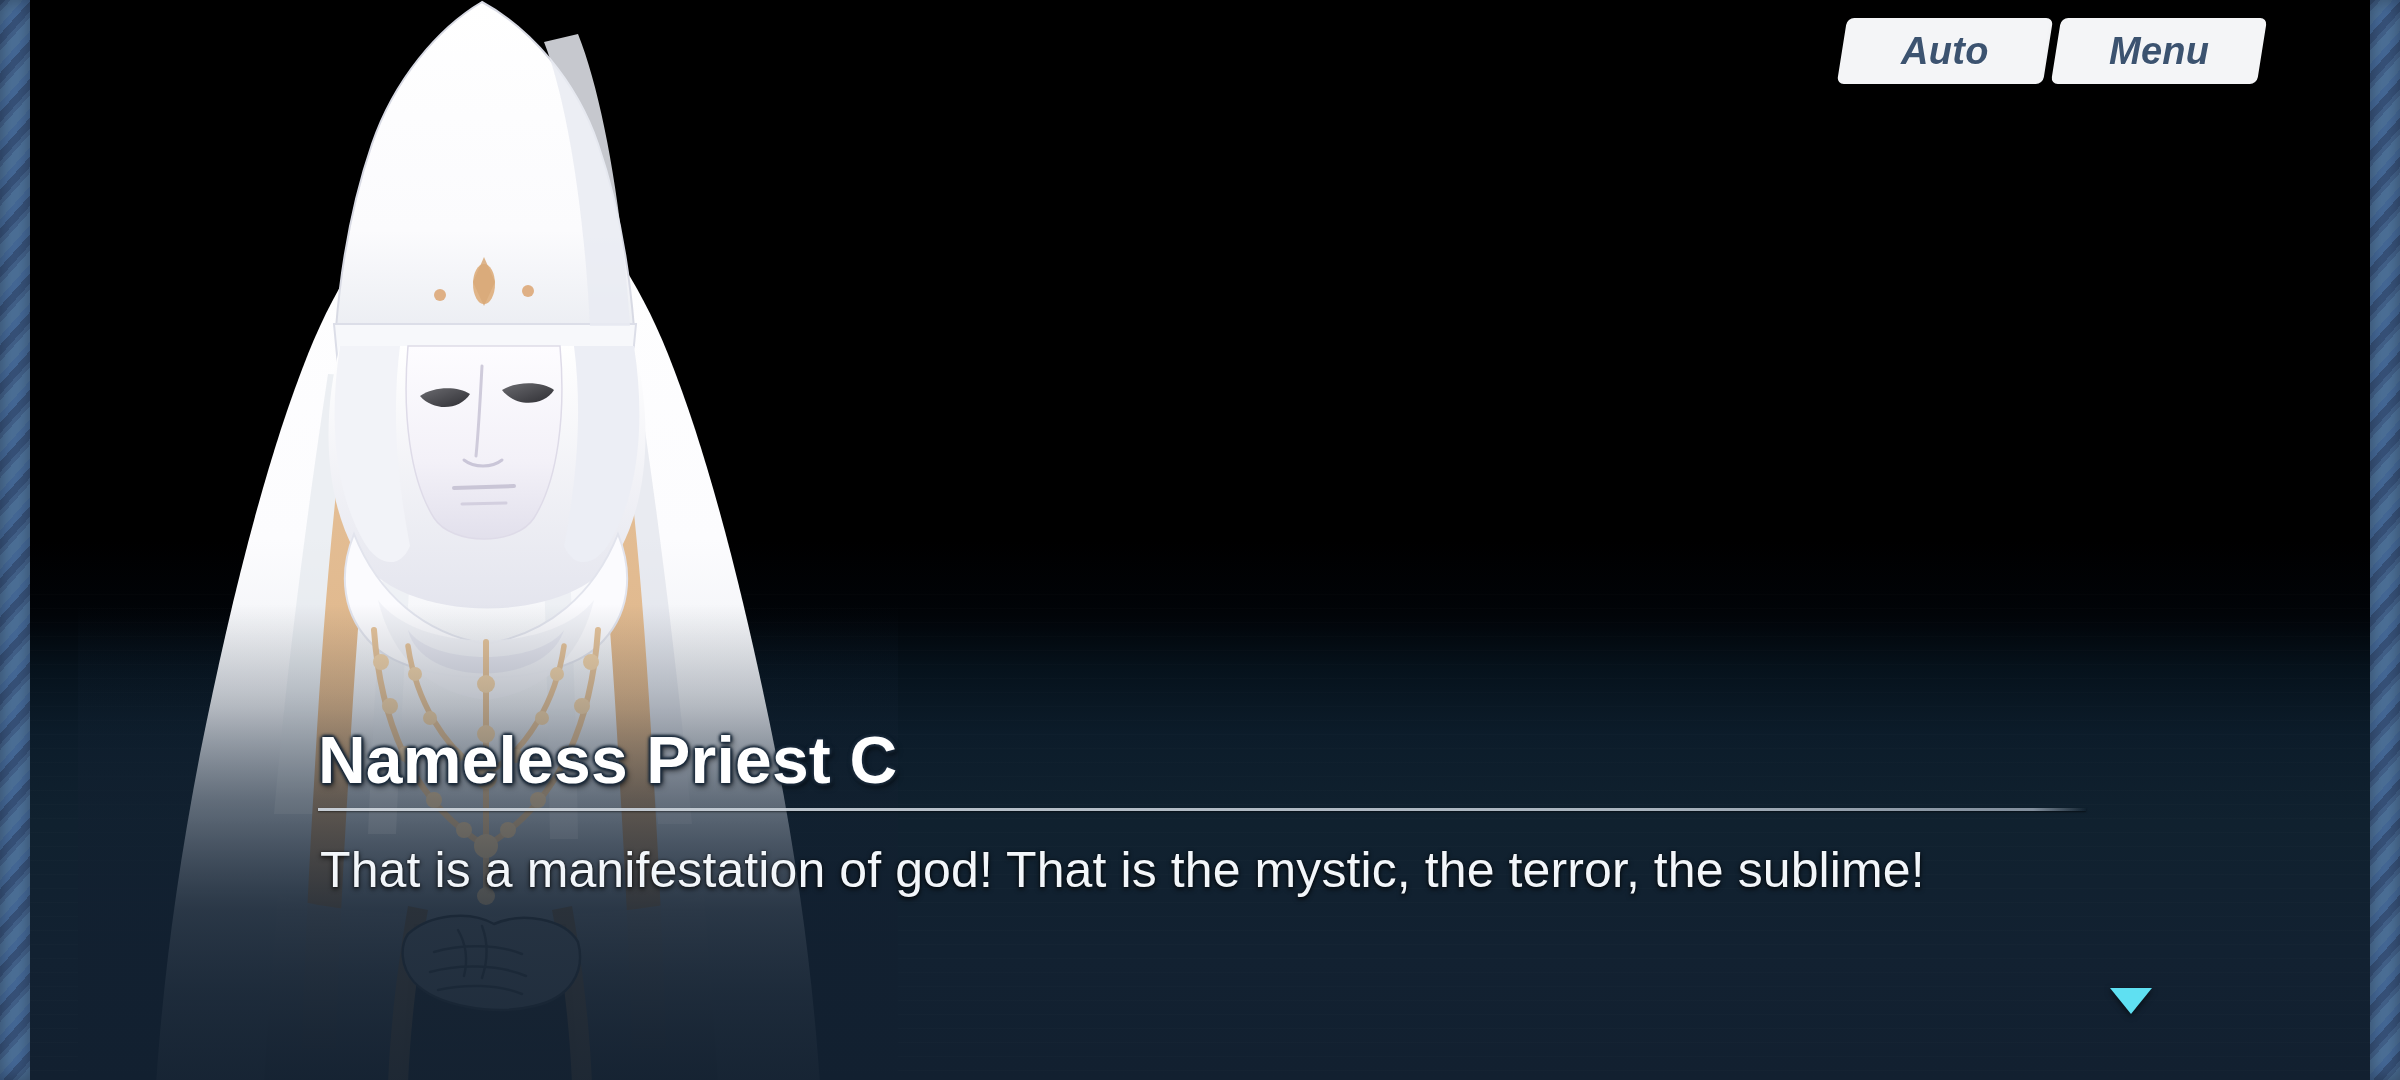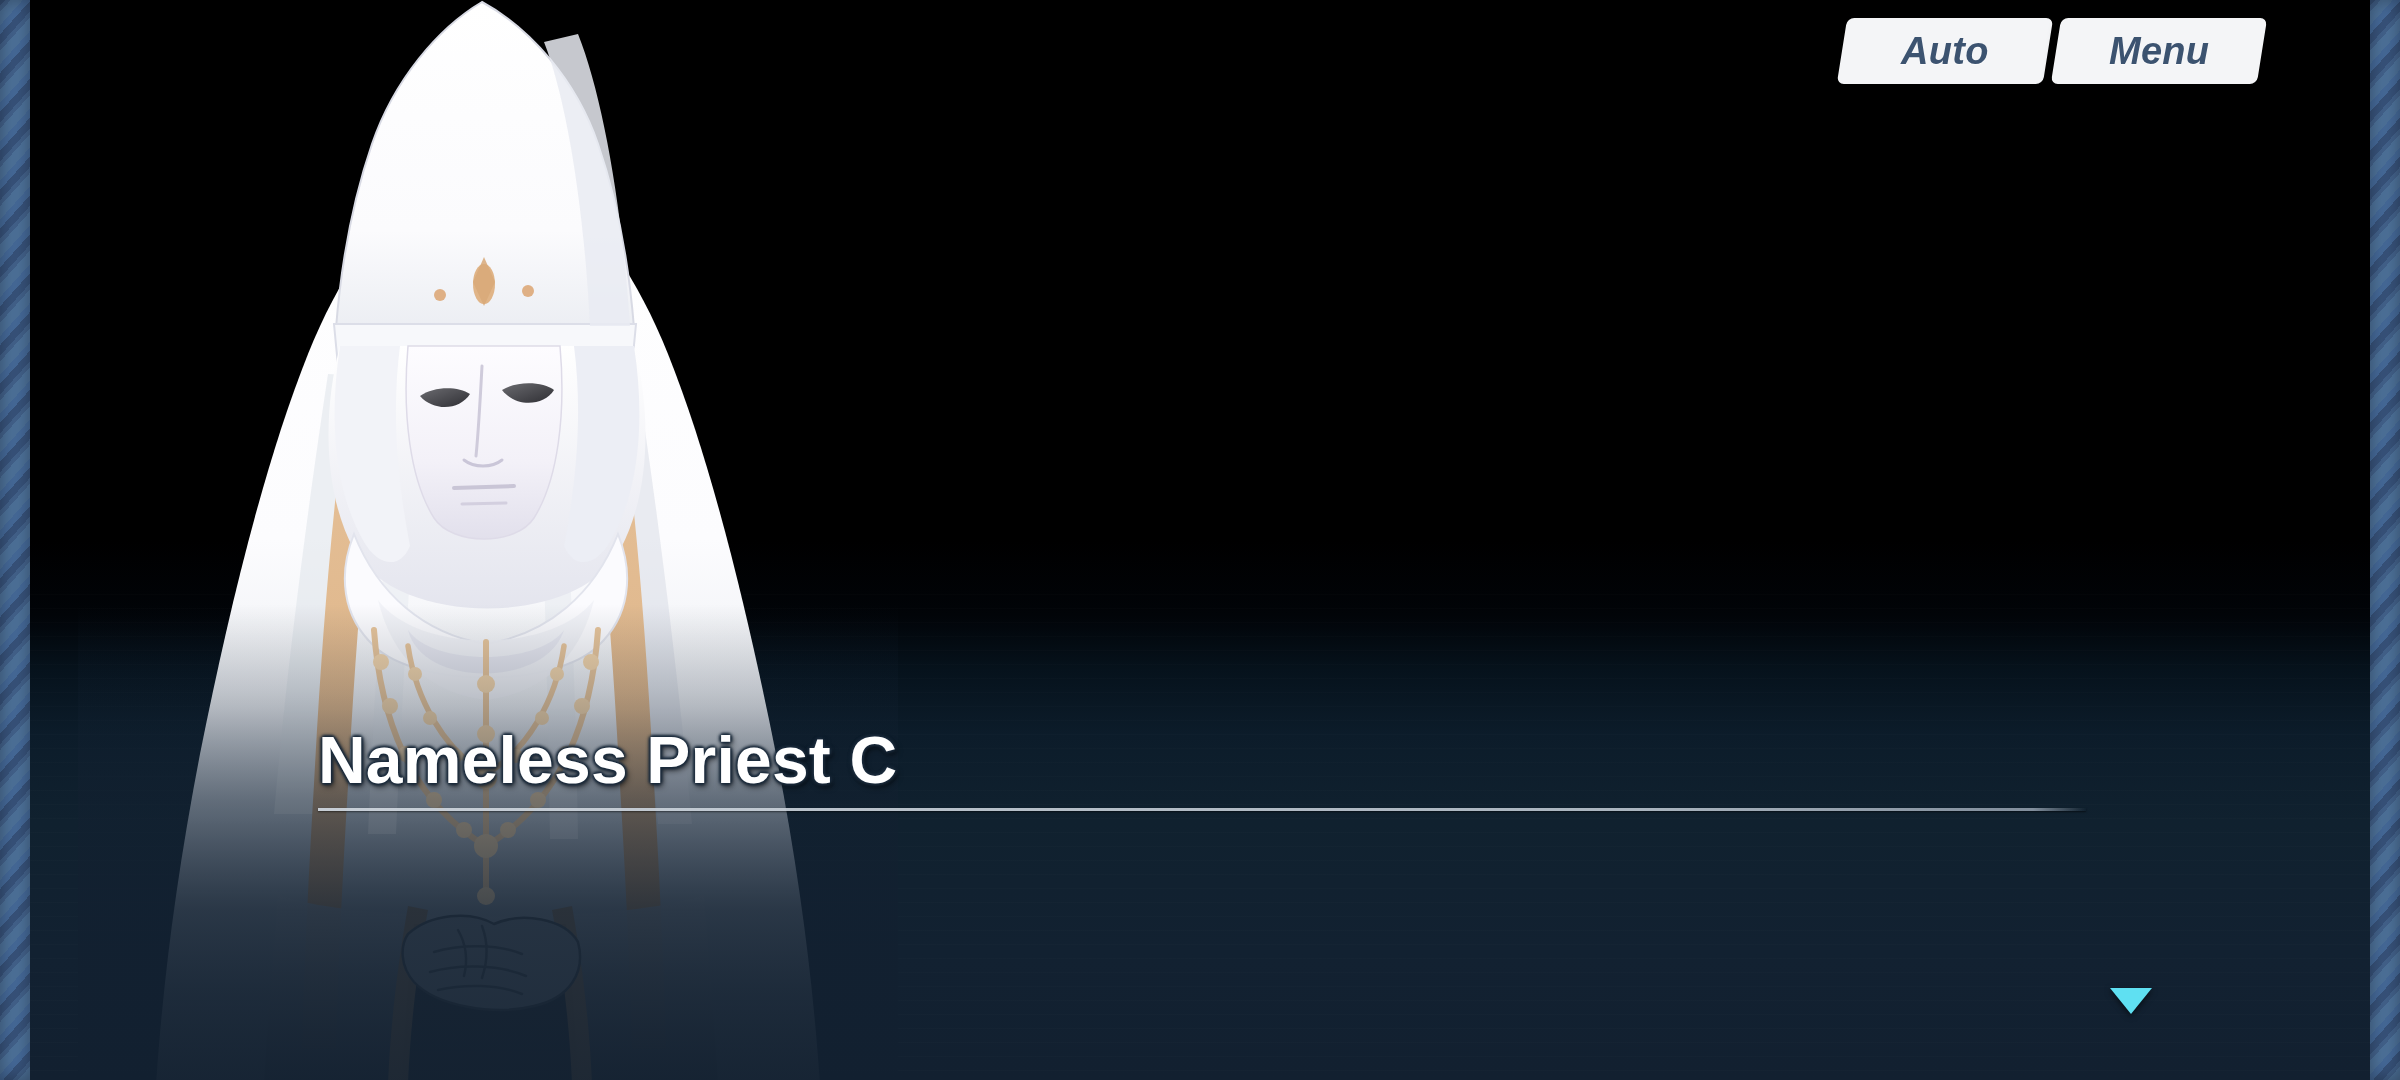--- a/index.html
+++ b/index.html
@@ -333,19 +333,20 @@
     <div class="qm-btn">
       <span>Menu</span>
     </div>
   </div>
 
   <div class="advance-layer"></div>
 
   <div class="dialogue">
     <div class="speaker-name">Nameless Priest C</div>
     <div class="name-divider"></div>
+    <div class="dialogue-text">That is a manifestation of god! That is the mystic, the terror, the sublime!</div>
     <div class="continue-indicator"></div>
   </div>
 
   <div class="edge-stripe left"></div>
   <div class="edge-stripe right"></div>
 
 </div>
 
 </body></html>

